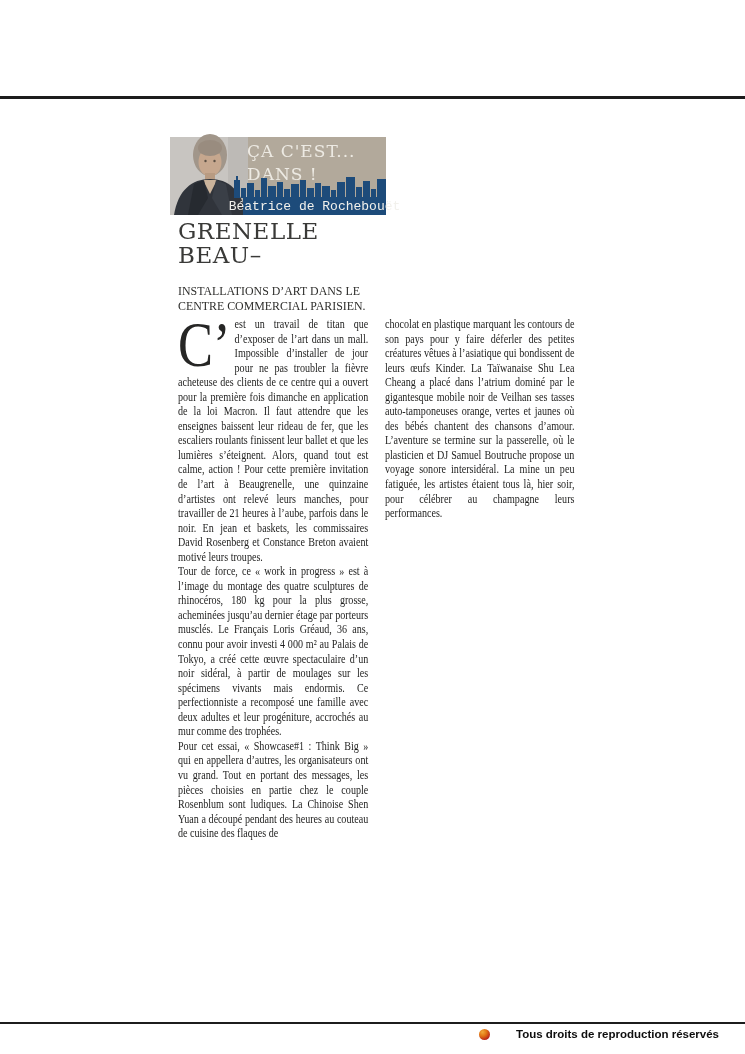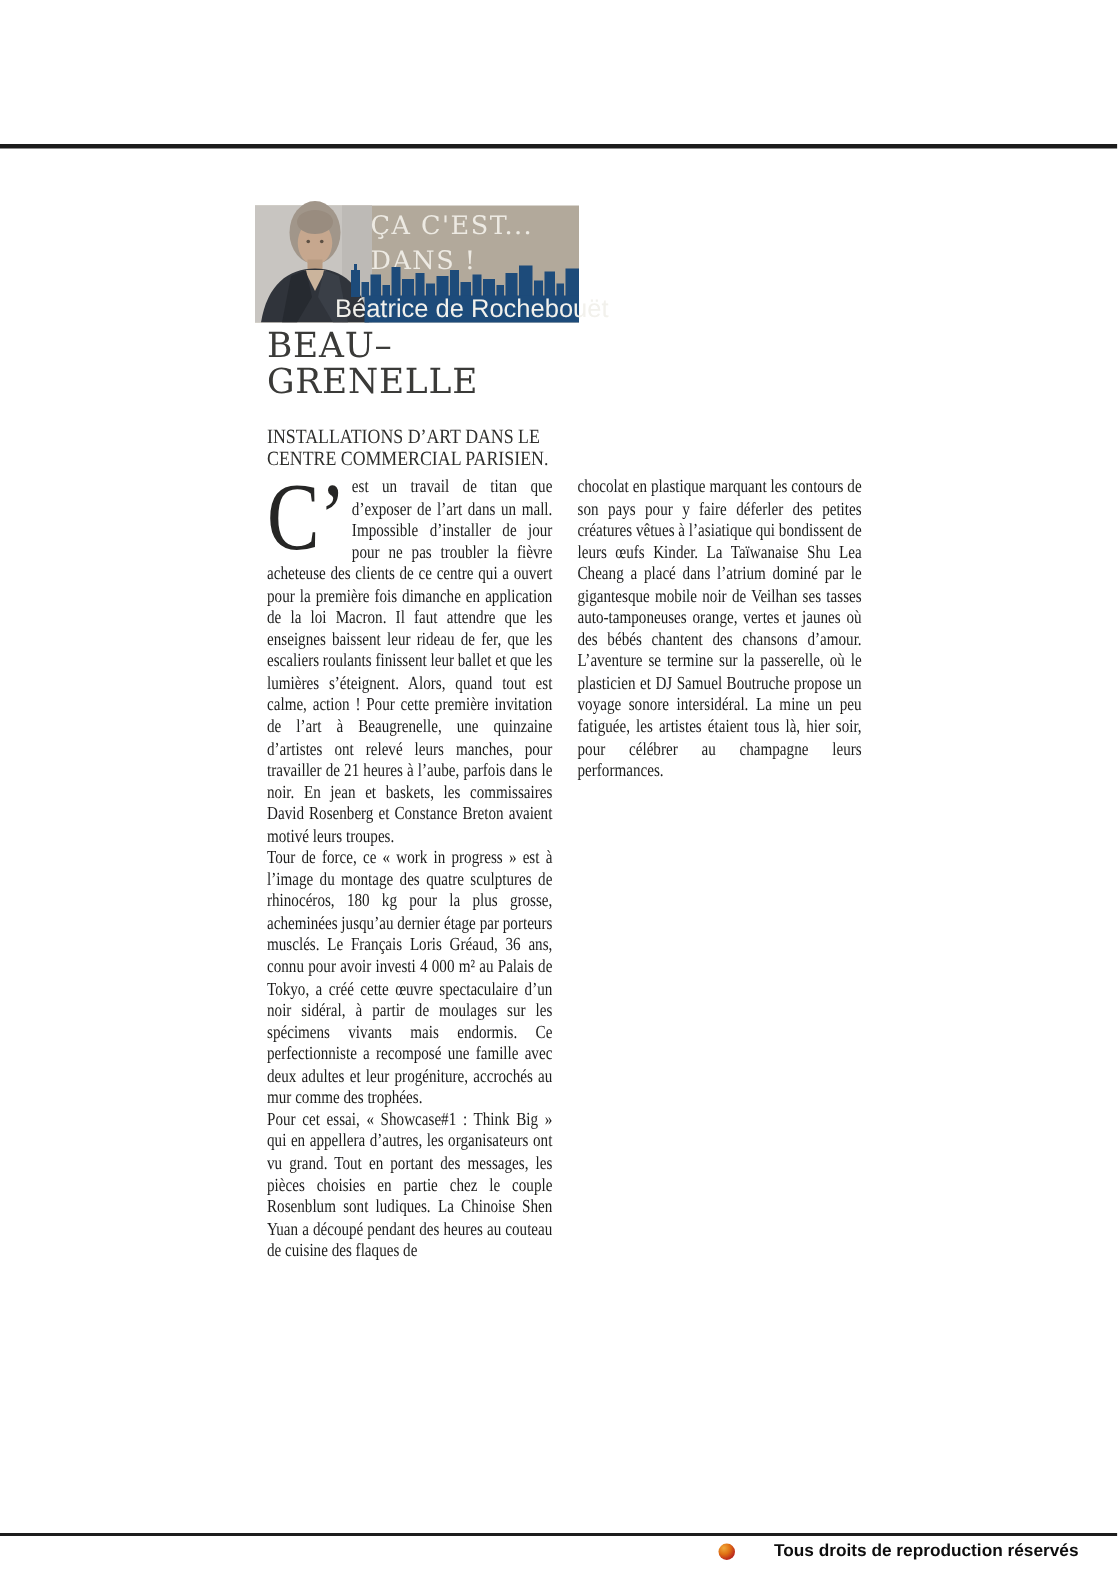--- a/index.html
+++ b/index.html
@@ -37,22 +37,22 @@
   }
   .kicker.l1{top:13px;}
   .kicker.l2{top:36px;}
   .skyline{position:absolute;left:64px;top:46px;width:152px;height:24px;}
   .byline{
     position:absolute;left:73px;top:69px;width:143px;height:18px;
     background:var(--navy);
     display:flex;align-items:center;justify-content:center;
   }
   .byline span{
-    font-family:Liberation Sans, sans-serif;
-    font-size:17px;color:#f2f1ec;white-space:nowrap;
+    font-family:Liberation Mono, monospace;
+    font-size:13px;color:#f2f1ec;white-space:nowrap;
   }
 
   
   .title{
     position:absolute;left:178px;top:219px;
     font-family:"DejaVu Serif", serif;
     font-weight:500;
     font-size:23px;line-height:24px;
     letter-spacing:0.5px;
     color:var(--title-ink);
@@ -152,22 +152,22 @@
         <rect x="143" y="5" width="9" height="19"></rect>
       </g>
     </svg>
 
     <div class="byline">
       <span>Béatrice de Rochebouët</span>
     </div>
   </div>
 
   <h1 class="title">
+    <div>GRENELLE</div>
     <div>BEAU–</div>
-    <div>GRENELLE</div>
   </h1>
 
   <div class="subtitle">INSTALLATIONS D’ART DANS LE CENTRE COMMERCIAL PARISIEN.</div>
 
   <div class="col col1">
     <p><span class="dropcap">C’</span><span>est un travail de titan que d’exposer de l’art dans un mall. Impossible d’installer de jour pour ne pas troubler la fièvre acheteuse des clients de ce centre qui a ouvert pour la première fois dimanche en application de la loi Macron. Il faut attendre que les enseignes baissent leur rideau de fer, que les escaliers roulants finissent leur ballet et que les lumières s’éteignent. Alors, quand tout est calme, action ! Pour cette première invitation de l’art à Beaugrenelle, une quinzaine d’artistes ont relevé leurs manches, pour travailler de 21 heures à l’aube, parfois dans le noir. En jean et baskets, les commissaires David Rosenberg et Constance Breton avaient motivé leurs troupes.</span></p>
     <p>Tour de force, ce « work in progress » est à l’image du montage des quatre sculptures de rhinocéros, 180 kg pour la plus grosse, acheminées jusqu’au dernier étage par porteurs musclés. Le Français Loris Gréaud, 36 ans, connu pour avoir investi 4 000 m² au Palais de Tokyo, a créé cette œuvre spectaculaire d’un noir sidéral, à partir de moulages sur les spécimens vivants mais endormis. Ce perfectionniste a recomposé une famille avec deux adultes et leur progéniture, accrochés au mur comme des trophées.</p>
     <p>Pour cet essai, « Showcase#1 : Think Big » qui en appellera d’autres, les organisateurs ont vu grand. Tout en portant des messages, les pièces choisies en partie chez le couple Rosenblum sont ludiques. La Chinoise Shen Yuan a découpé pendant des heures au couteau de cuisine des flaques de</p>
   </div>
 

